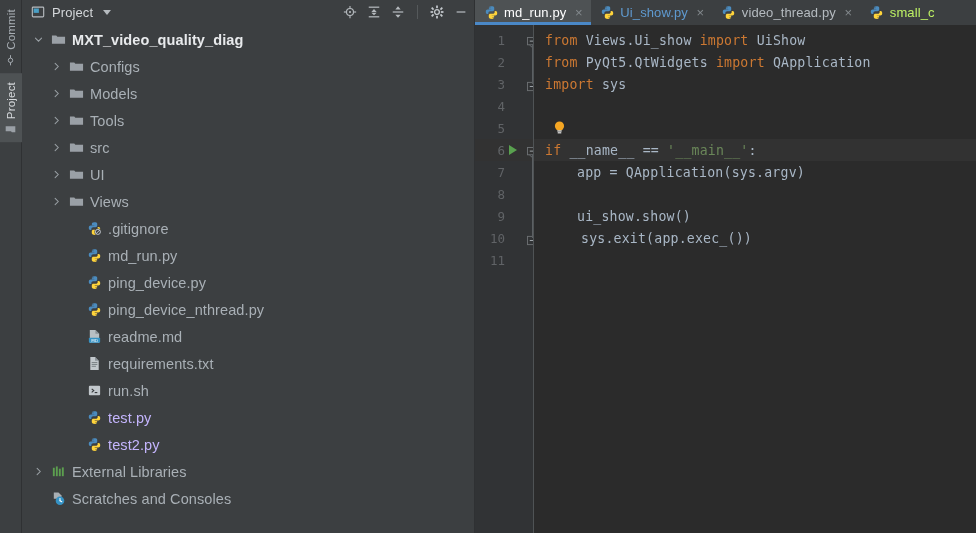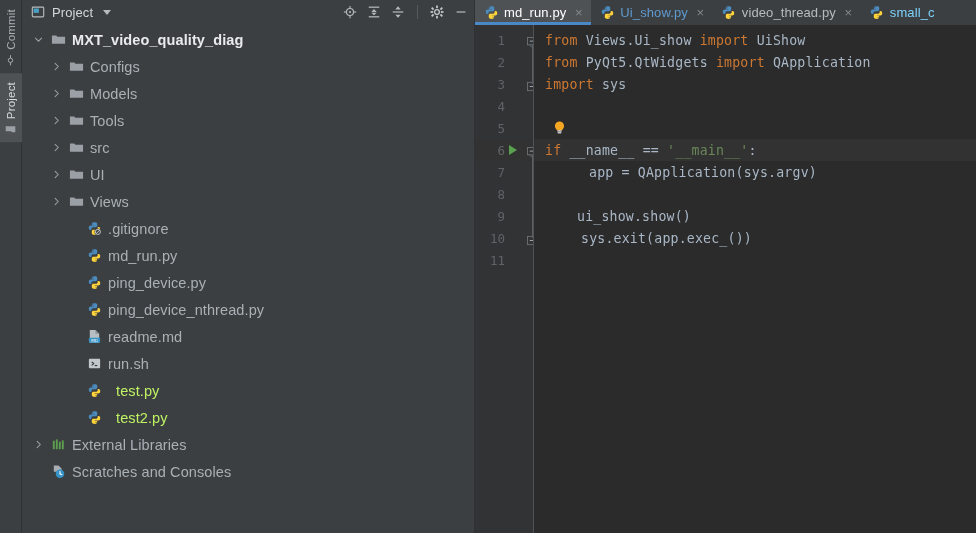--- a/index.html
+++ b/index.html
@@ -57,21 +57,21 @@
     height: 27px; display: flex; align-items: center;
     gap: 6px; white-space: nowrap; padding-right: 6px;
   }
   .row .chev {
     width: 12px; height: 12px; flex: 0 0 12px;
     display: flex; align-items: center; justify-content: center;
   }
   .lbl { font-size: 14.5px; color: #a9b0b6; letter-spacing: .1px; }
   .lbl.root { color: #e8eaec; font-weight: bold; font-size: 14.5px; }
   .lbl.dir  { color: #a9b0b6; }
-  .lbl.red  { color: #bef264; margin-left: 8px; }
+  .lbl.red  { color: #c4b5fd; }
   .sub { color: #7e8589; font-size: 12.5px; margin-left: 5px; }
   .ico { flex: 0 0 16px; width: 16px; height: 16px; display: flex; align-items: center; justify-content: center; }
 
   .ind0 { padding-left: 10px; }
   .ind1 { padding-left: 28px; }
   .ind2 { padding-left: 46px; }
 
   
   .editor-wrap { flex: 1 1 auto; height: 533px; display: flex; flex-direction: column; background: #2b2b2b; }
   .tabbar {
@@ -87,21 +87,21 @@
   .tab.active::after {
     content: ""; position: absolute; left: 0; right: 0; bottom: 0;
     height: 3px; background: #4a88c7;
   }
   .tab .tlbl { letter-spacing: .1px; }
   .tab .x {
     color: #83898d; font-size: 13px; line-height: 1; margin-left: 2px;
     width: 11px; text-align: center;
   }
   .tab-blue .tlbl { color: #5f9ad0; }
-  .tab-green .tlbl { color: #7dd3fc; }
+  .tab-green .tlbl { color: #bef264; }
 
   .code-area { flex: 1 1 auto; display: flex; position: relative; overflow: hidden; background: #2b2b2b; }
   .gutter {
     width: 59px; flex: 0 0 59px; background: #313335; position: relative;
   }
   .gutter::after {
     content:""; position:absolute; right:0; top:0; bottom:0; width:1px; background:#4f5355;
   }
   .code { flex: 1 1 auto; position: relative; background: #2b2b2b; }
 
@@ -371,20 +371,35 @@
               <rect x="2" y="9.2" width="12" height="5.4" rx="1" fill="#3592c4"></rect>
               <text x="8" y="13.4" font-size="4.4" fill="#ffffff" text-anchor="middle" font-family="DejaVu Sans, sans-serif">MD</text>
             </svg>
           </span>
           <span class="lbl dir">readme.md</span>
         </div>
         <div class="row ind2">
           <span class="chev"></span>
           <span class="ico">
             <svg width="15" height="15" viewBox="0 0 16 16">
+              <path d="M3.5 1h5l4 4v10h-9z" fill="#c2c8cc"></path>
+              <path d="M8.5 1l4 4h-4z" fill="#8e969b"></path>
+              <g stroke="#6d7478" stroke-width=".9">
+                <line x1="5" y1="7" x2="11" y2="7"></line>
+                <line x1="5" y1="9" x2="11" y2="9"></line>
+                <line x1="5" y1="11" x2="9.5" y2="11"></line>
+              </g>
+            </svg>
+          </span>
+          <span class="lbl dir">requirements.txt</span>
+        </div>
+        <div class="row ind2">
+          <span class="chev"></span>
+          <span class="ico">
+            <svg width="15" height="15" viewBox="0 0 16 16">
               <rect x="2" y="3" width="12" height="10" rx="1" fill="#c2c8cc"></rect>
               <path d="M5 6.2l2.2 1.9L5 10" fill="none" stroke="#36393b" stroke-width="1.2"></path>
               <line x1="8.2" y1="10.2" x2="11" y2="10.2" stroke="#36393b" stroke-width="1.2"></line>
             </svg>
           </span>
           <span class="lbl dir">run.sh</span>
         </div>
         <div class="row ind2">
           <span class="chev"></span>
           <span class="ico">
@@ -558,21 +573,21 @@
             <span class="src" style="left: 11px;"></span>
             <span class="bulb" style="left: 19px; top: 3px;"><svg width="13" height="15" viewBox="0 0 13 15">
                 <circle cx="6.5" cy="6" r="4.6" fill="#f5a623"></circle>
                 <rect x="4.3" y="10.3" width="4.4" height="1.3" fill="#e8e8e8"></rect>
                 <rect x="4.7" y="12.2" width="3.6" height="1.2" fill="#e8e8e8"></rect>
               </svg></span>
           </div>
           <div class="cline hl" style="position: absolute; top: 114px; left: 0px; right: 0px;">
             <span class="src" style="left: 11px;"><span class="kw">if</span><span class="pl"> __name__ == </span><span class="str">'__main__'</span><span class="pl">:</span></span>
           </div>
-          <div class="cline" style="position: absolute; top: 136px; left: 0px; right: 0px; margin-left: 12px;">
+          <div class="cline" style="position: absolute; top: 136px; left: 0px; right: 0px;">
             <span class="src" style="left: 43px;"><span class="pl">app = QApplication(sys.argv)</span></span>
           </div>
           <div class="cline" style="position: absolute; top: 180px; left: 0px; right: 0px;">
             <span class="src" style="left: 43px;"><span class="pl">ui_show.show()</span></span>
           </div>
           <div class="cline" style="position: absolute; top: 202px; left: 4px; right: 0px;">
             <span class="src" style="left: 43px;"><span class="pl">sys.exit(app.exec_())</span></span>
           </div>
           <div class="cline" style="position: absolute; top: 224px; left: 0px; right: 0px;">
             <span class="src" style="left: 11px;"></span>

